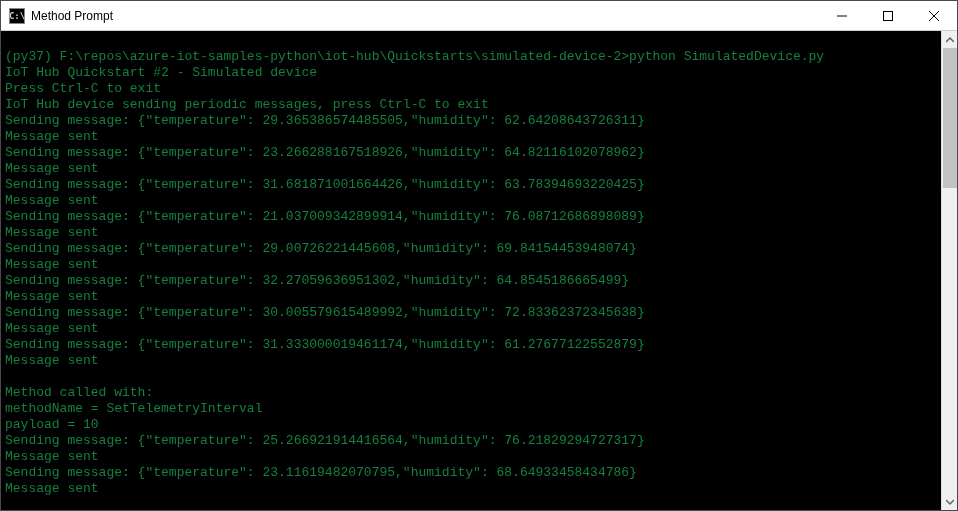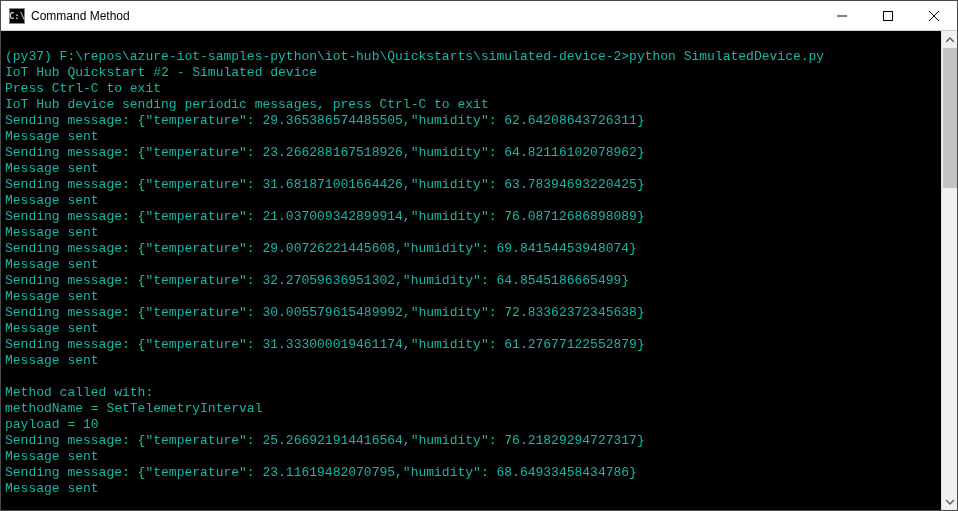--- a/index.html
+++ b/index.html
@@ -68,21 +68,21 @@
     }
     .content-wrap {
       flex: 1;
       display: flex;
       background: #000;
       overflow: hidden;
     }
     .terminal {
       flex: 1;
       background: #000;
-      color: #14b8a6;
+      color: #15803d;
       font-family: Consolas, 'Courier New', monospace;
       font-size: 13px;
       line-height: 16px;
       padding: 2px 0 2px 4px;
       white-space: pre;
       overflow: hidden;
     }
     .scrollbar {
       width: 16px;
       background: #f0f0f0;
@@ -110,21 +110,21 @@
       background: #c2c2c2;
       cursor: pointer;
     }
   </style>
 </head>
 <body>
 
 <div class="window">
   <div class="titlebar">
     <div class="titlebar-icon">C:\</div>
-    <div class="titlebar-title">Command Method</div>
+    <div class="titlebar-title">Method Prompt</div>
     <div class="titlebar-controls">
       <div class="titlebar-btn">
         <svg viewBox="0 0 10 10">
             <line x1="0" y1="5" x2="10" y2="5" stroke="#000" stroke-width="1"></line>
           </svg>
       </div>
       <div class="titlebar-btn">
         <svg viewBox="0 0 10 10">
             <rect x="0.5" y="0.5" width="9" height="9" fill="none" stroke="#000" stroke-width="1"></rect>
           </svg>

